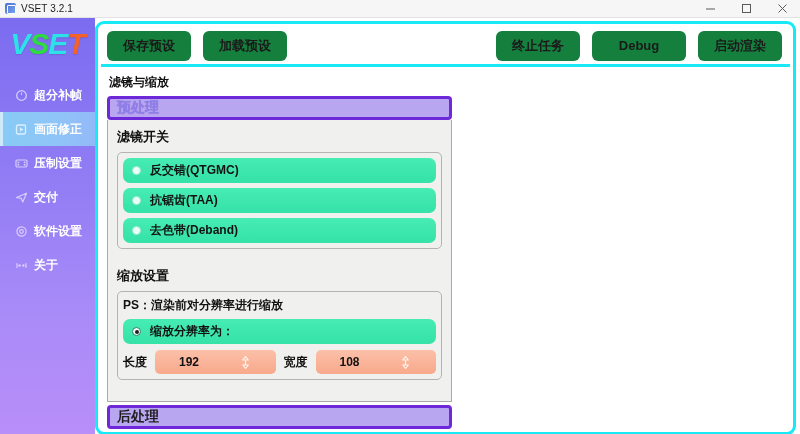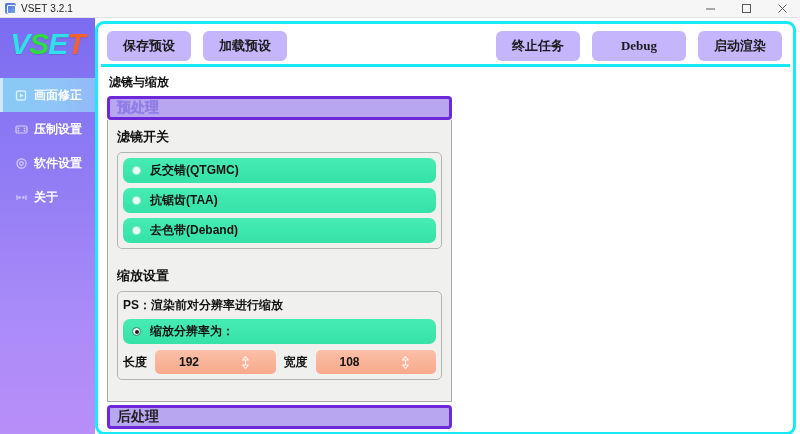--- a/index.html
+++ b/index.html
@@ -86,23 +86,23 @@
 
   
   .toolbar {
     height: 40px; flex: 0 0 40px; display: flex; align-items: center;
     border-bottom: 3px solid #18e9f5; margin: 0 -4px 0 -6px;
     padding: 0 8px 0 6px;
   }
   .tb-group-left { display: flex; gap: 12px; }
   .tb-group-right { display: flex; gap: 12px; margin-left: auto; }
   .pbtn {
-    background: #c4b5fd; border: none; border-radius: 6px;
+    background: #15803d; border: none; border-radius: 6px;
     min-width: 84px; height: 30px; padding: 0 14px;
-    font-family: Liberation Serif, serif; font-size: 13px; font-weight: 700; color: #1a1a1a;
+    font-family: Liberation Sans, sans-serif; font-size: 13px; font-weight: 700; color: #1a1a1a;
     cursor: pointer;
   }
   .pbtn.wide { min-width: 94px; }
 
   
   .pane { flex: 1 1 auto; padding-top: 7px; overflow: hidden; }
   .section-label {
     font-size: 12px; font-weight: 700; color: #111; margin: 0 0 5px 2px;
   }
 
@@ -197,20 +197,29 @@
       <div class="logo">
         <span style="color:#2ee0e8">V</span>
           <span style="color:#2ddc3f">S</span>
           <span style="color:#2ee0e8">E</span>
           <span style="color:#f4612a">T</span>
       </div>
 
       <div class="nav">
 
 
+        <div class="nav-item">
+          <span class="ico">
+            <svg width="13" height="13" viewBox="0 0 13 13">
+                <circle cx="6.5" cy="6.5" r="4.8" fill="none" stroke="#e4dcff" stroke-width="1.3"></circle>
+                <path d="M6.5 2.4 L7.2 5 L6.5 6.5 L5.8 5 Z" fill="#e4dcff"></path>
+              </svg>
+          </span>
+          <span>超分补帧</span>
+        </div>
 
         <div class="nav-item active">
           <span class="ico">
             <svg width="13" height="13" viewBox="0 0 13 13">
                 <rect x="1.5" y="2" width="9" height="9" rx="1.4" fill="none" stroke="#eaf6ff" stroke-width="1.3"></rect>
                 <path d="M5 4.6 L8.4 6.5 L5 8.4 Z" fill="#eaf6ff"></path>
               </svg>
           </span>
           <span>画面修正</span>
         </div>
@@ -221,20 +230,28 @@
                 <rect x="1" y="3" width="11" height="7" rx="1.2" fill="none" stroke="#e4dcff" stroke-width="1.2"></rect>
                 <rect x="2.6" y="4.6" width="1.6" height="1.6" fill="#e4dcff"></rect>
                 <rect x="2.6" y="7" width="1.6" height="1.6" fill="#e4dcff"></rect>
                 <rect x="8.8" y="4.6" width="1.6" height="1.6" fill="#e4dcff"></rect>
                 <rect x="8.8" y="7" width="1.6" height="1.6" fill="#e4dcff"></rect>
               </svg>
           </span>
           <span>压制设置</span>
         </div>
 
+        <div class="nav-item">
+          <span class="ico">
+            <svg width="13" height="13" viewBox="0 0 13 13">
+                <path d="M1.5 6.5 L11.5 2.2 L7.8 11 L6.3 7.4 Z" fill="none" stroke="#e4dcff" stroke-width="1.2" stroke-linejoin="round"></path>
+              </svg>
+          </span>
+          <span>交付</span>
+        </div>
 
         <div class="nav-item">
           <span class="ico">
             <svg width="13" height="13" viewBox="0 0 13 13">
                 <circle cx="6.5" cy="6.5" r="4.6" fill="none" stroke="#e4dcff" stroke-width="1.2"></circle>
                 <circle cx="6.5" cy="6.5" r="1.8" fill="none" stroke="#e4dcff" stroke-width="1.2"></circle>
               </svg>
           </span>
           <span>软件设置</span>
         </div>

